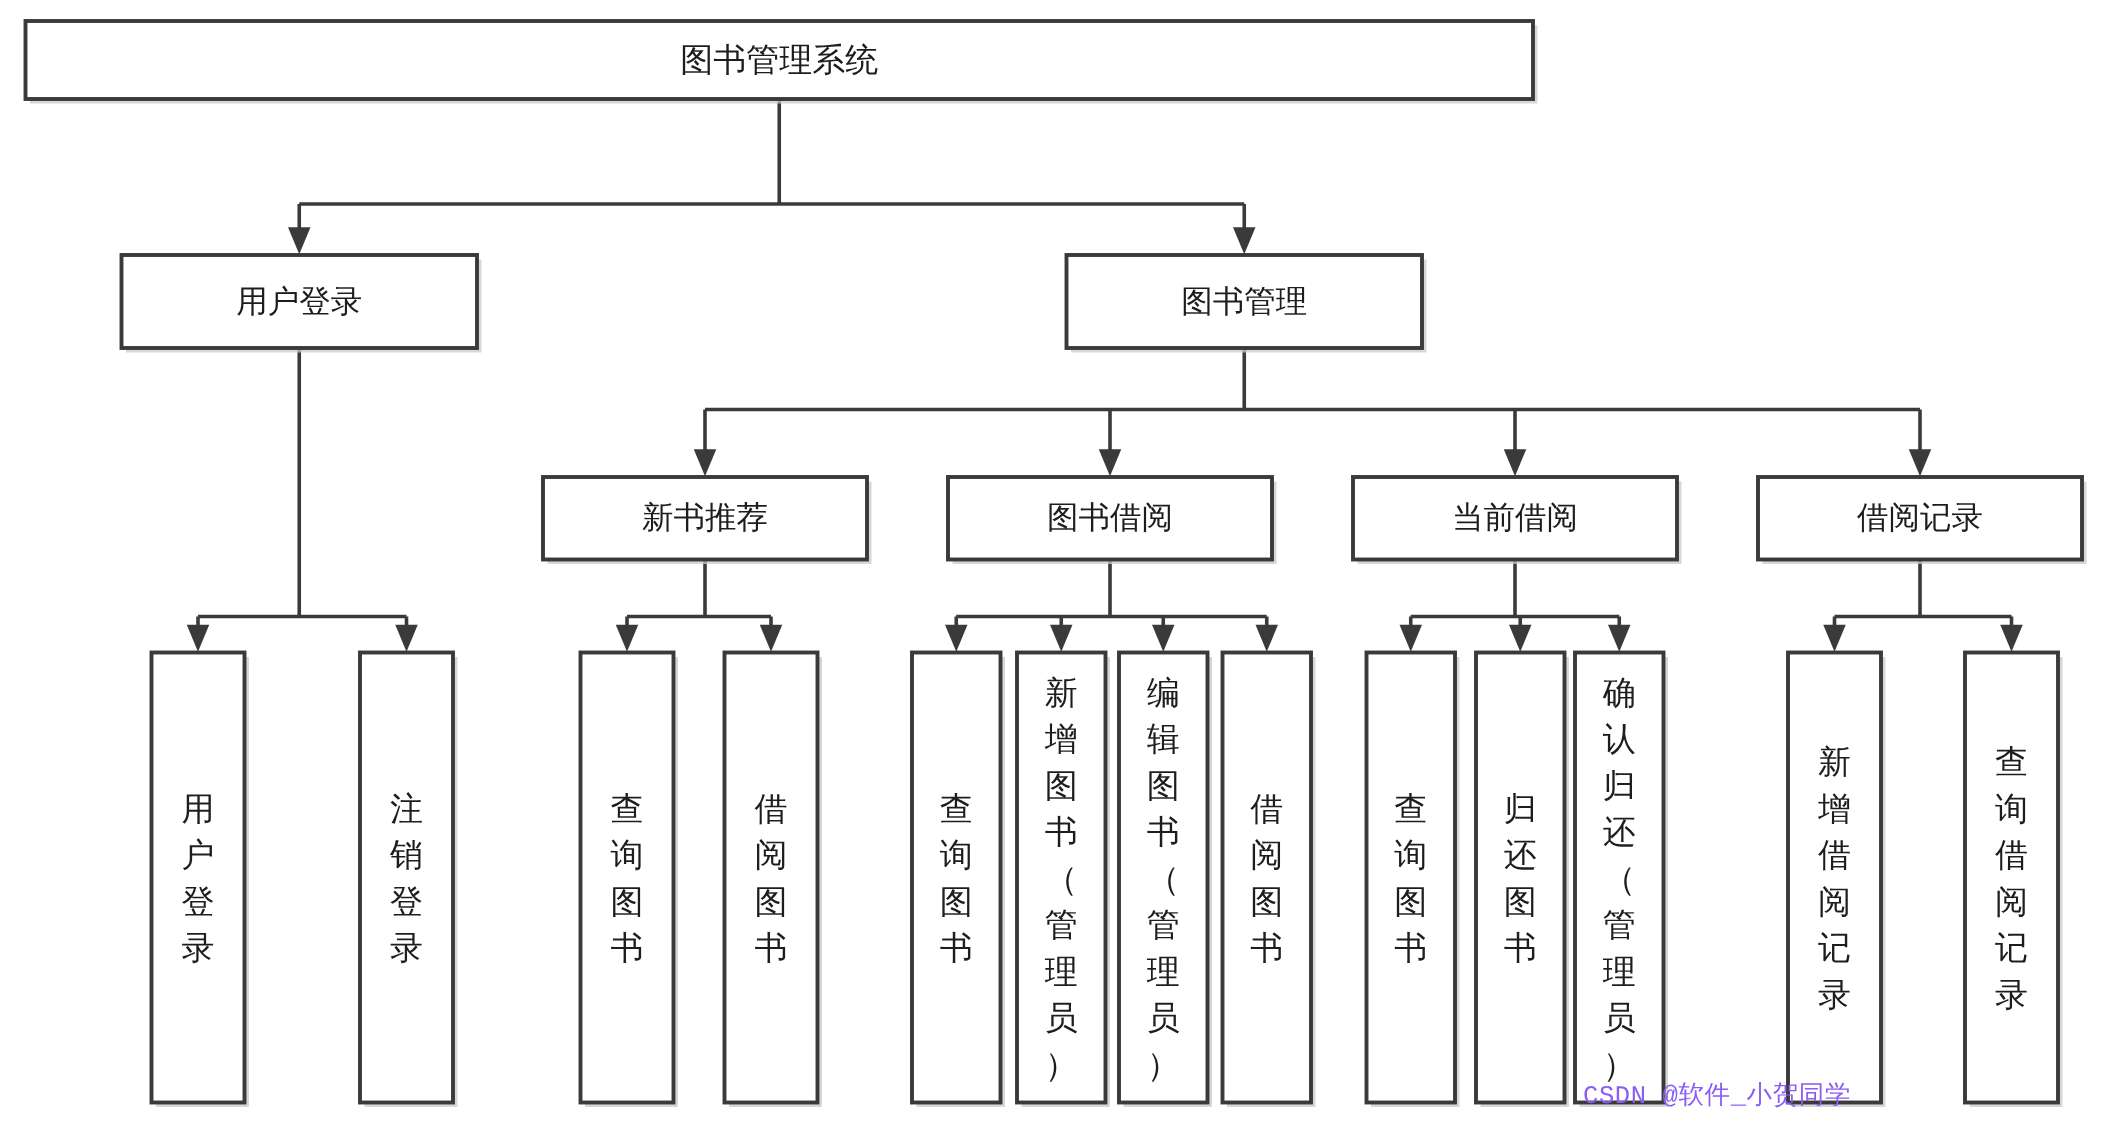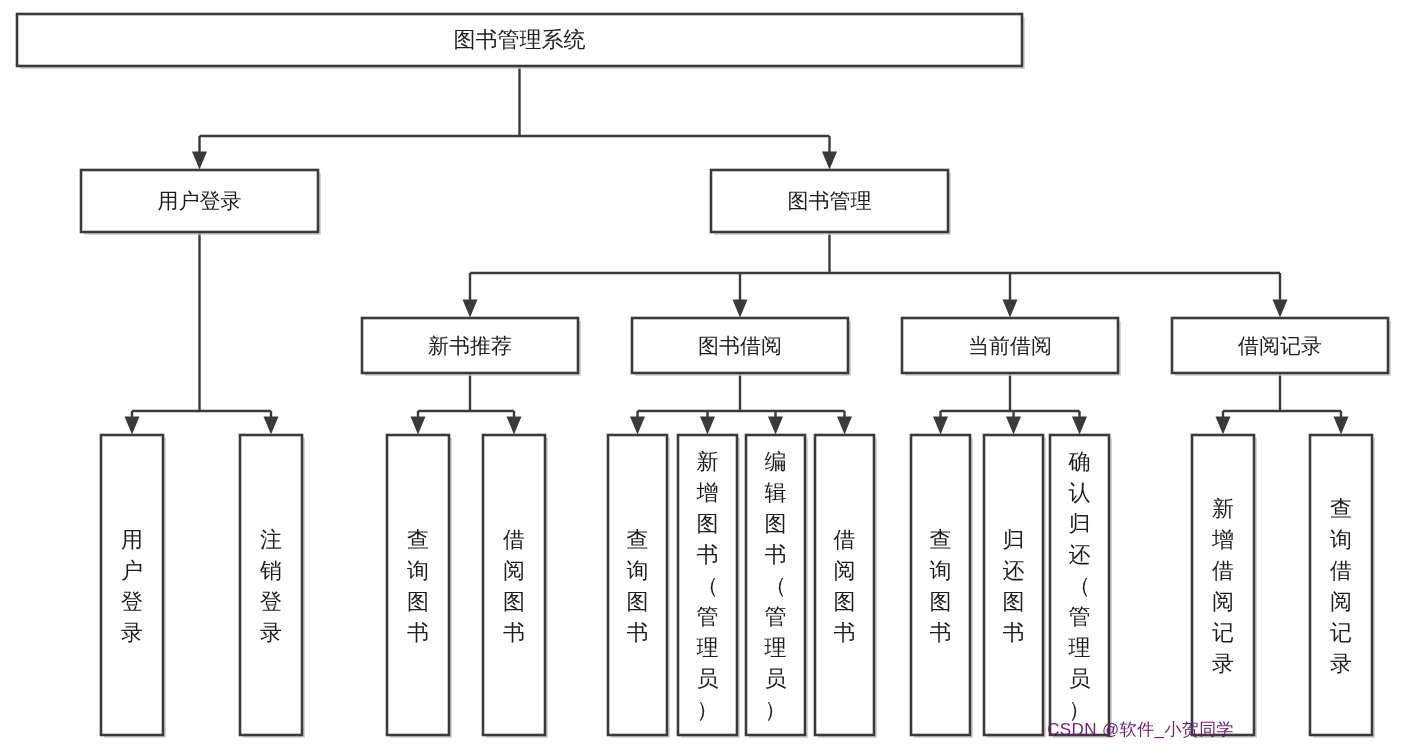--- a/index.html
+++ b/index.html
@@ -60,23 +60,23 @@
     font-family: "DejaVu Sans", "Liberation Sans", sans-serif;
     font-size: 22px;
     fill: #1d1d1d;
     text-anchor: middle;
     dominant-baseline: middle;
   }
   .watermark {
     position: absolute;
     right: 10px;
     bottom: 6px;
-    font-family: Liberation Sans, sans-serif;
+    font-family: Liberation Mono, monospace;
     font-size: 17px;
-    color: #701a75;
+    color: #8b5cf6;
     letter-spacing: 0.4px;
     white-space: nowrap;
     user-select: none;
   }
 </style>
 </head>
 <body>
 
 <div id="diagram-root">
 

